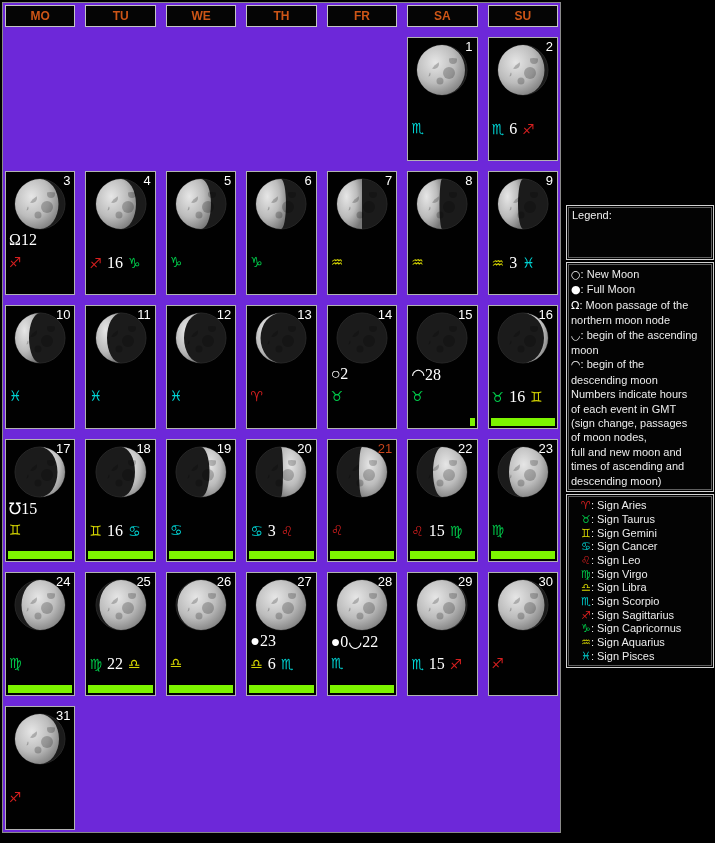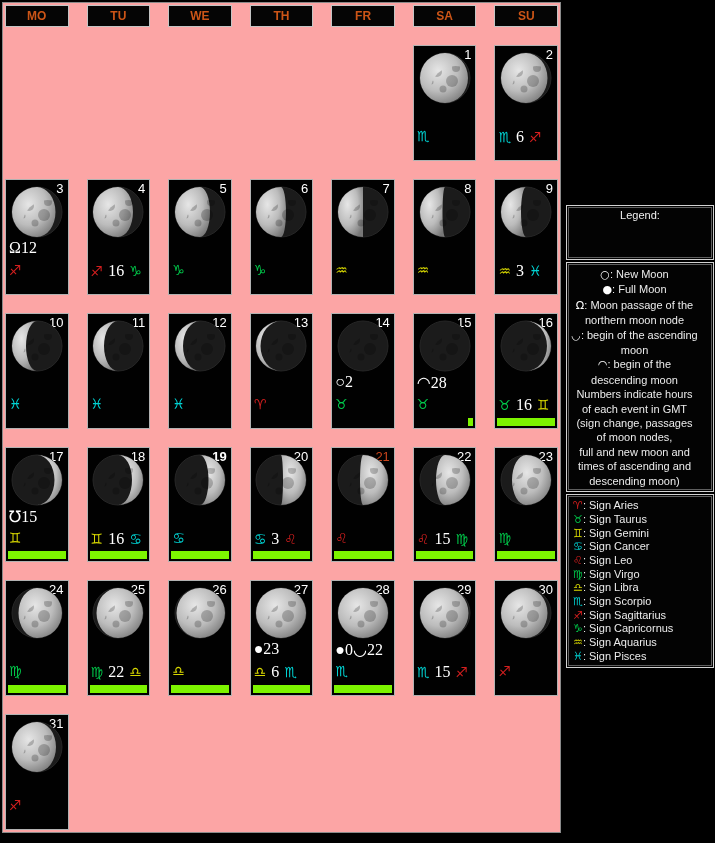--- a/index.html
+++ b/index.html
@@ -2,44 +2,44 @@
 <html><head>
 <meta charset="utf-8">
 <style>
   html,body{margin:0;padding:0;background:#000;}
   .stage{position:relative;width:715px;height:843px;background:#000;overflow:hidden;
          font-family:"Liberation Sans",sans-serif;}
   
   .calendar{position:absolute;left:2px;top:2px;width:559px;height:831px;
             border:1px solid #8a8a8a;box-sizing:border-box;
             display:grid;grid-template-columns:repeat(7,1fr);
-            grid-template-rows:22px repeat(6,1fr);gap:18px;padding:2px;background:#fca5a5;}
+            grid-template-rows:22px repeat(6,1fr);gap:10px;padding:2px;background:#6d28d9;}
   .hcell{border:1px solid #c4c4c4;display:flex;align-items:center;justify-content:center;
          font:bold 12px "Liberation Sans",sans-serif;background:#050505;}
   .cell{position:relative;border:1px solid #b2b2b2;background:#010101;}
   .dnum{position:absolute;top:1px;right:4px;font:13px "Liberation Sans",sans-serif;color:#fff;}
   .moonwrap{position:absolute;top:5px;left:50%;transform:translateX(-50%);width:54px;height:54px;}
   .events{position:absolute;top:59px;left:3px;color:#fff;white-space:nowrap;
           font:16px "Liberation Serif","DejaVu Sans",serif;}
   .signs{position:absolute;top:82px;left:3px;display:flex;gap:5px;align-items:baseline;
          font:14px "DejaVu Sans",sans-serif;white-space:nowrap;}
   .signs .num{font:16px "Liberation Serif","DejaVu Sans",serif;color:#fff;}
   .bar{position:absolute;left:2px;right:2px;bottom:2px;height:8px;}
   .bar.sliver{left:auto;right:2px;width:5px;}
   
   .legend-panel{position:absolute;left:566px;top:205px;width:148px;}
   .lbox{position:relative;border:1px solid #d2d2d2;background:#030303;box-sizing:border-box;
         margin-bottom:2px;}
   .lbox::after{content:"";position:absolute;inset:1px;border:1px solid #5e5e5e;pointer-events:none;}
-  .title-box{height:55px;padding:3px 5px;font:11px "Liberation Sans",sans-serif;color:#f0f0f0;text-align:center;}
+  .title-box{height:55px;padding:3px 5px;font:11px "Liberation Sans",sans-serif;color:#f0f0f0;}
   .items-box{padding:4px 15px 3px 4px;font:11px "Liberation Sans",sans-serif;color:#ececec;
-             line-height:14.4px;text-align:center;}
+             line-height:14.4px;}
   .items-box .sym{color:#fff;font-family:"DejaVu Sans",sans-serif;}
   .signs-box{padding:4px 4px 3px 6px;font:11px "Liberation Sans",sans-serif;color:#ececec;}
-  .sign-row{line-height:13.7px;white-space:nowrap;}
+  .sign-row{line-height:13.7px;white-space:nowrap;margin-left:8px;}
   .sign-row .glyph{font-family:"DejaVu Sans",sans-serif;font-size:11px;}
 </style>
 </head>
 <body>
 
 <div class="stage">
   <svg width="0" height="0" style="position:absolute">
     <defs>
       <radialGradient id="mg" cx="38%" cy="35%" r="75%">
         <stop offset="0%" stop-color="#e6e6e6"></stop>
@@ -373,21 +373,21 @@
             </g>
           </svg></div>
         <div class="signs">
           <span style="color: rgb(214, 214, 0);">♊</span>
           <span class="num" style="color: rgb(255, 255, 255);">16</span>
           <span style="color: rgb(0, 210, 210);">♋</span>
         </div>
         <div class="bar" style="background: rgb(125, 244, 0);"></div>
       </div>
       <div class="cell" style="grid-area: 5 / 3;">
-        <span class="dnum" style="color: rgb(255, 255, 255); font-weight: bold;">19</span>
+        <span class="dnum" style="color: rgb(255, 255, 255);">19</span>
         <div class="moonwrap"><svg width="54" height="54" viewBox="0 0 54 54">
     <circle cx="27" cy="27" r="25" fill="#1b1b1b" stroke="#262626" stroke-width="1"></circle>
     <path d="M 27 2 A 25 25 0 0 1 27 52 A 8.50 25 0 0 0 27 2 Z" fill="url(#mg)"></path>
             <g clip-path="circle(25px at 27px 27px)" fill="rgba(0,0,0,0.22)">
     <circle cx="19" cy="21" r="5"></circle>
               <circle cx="34" cy="30" r="6"></circle>
     <circle cx="25" cy="38" r="3.5"></circle>
               <circle cx="38" cy="17" r="4"></circle>
     <circle cx="13" cy="31" r="2.5"></circle>
             </g>

